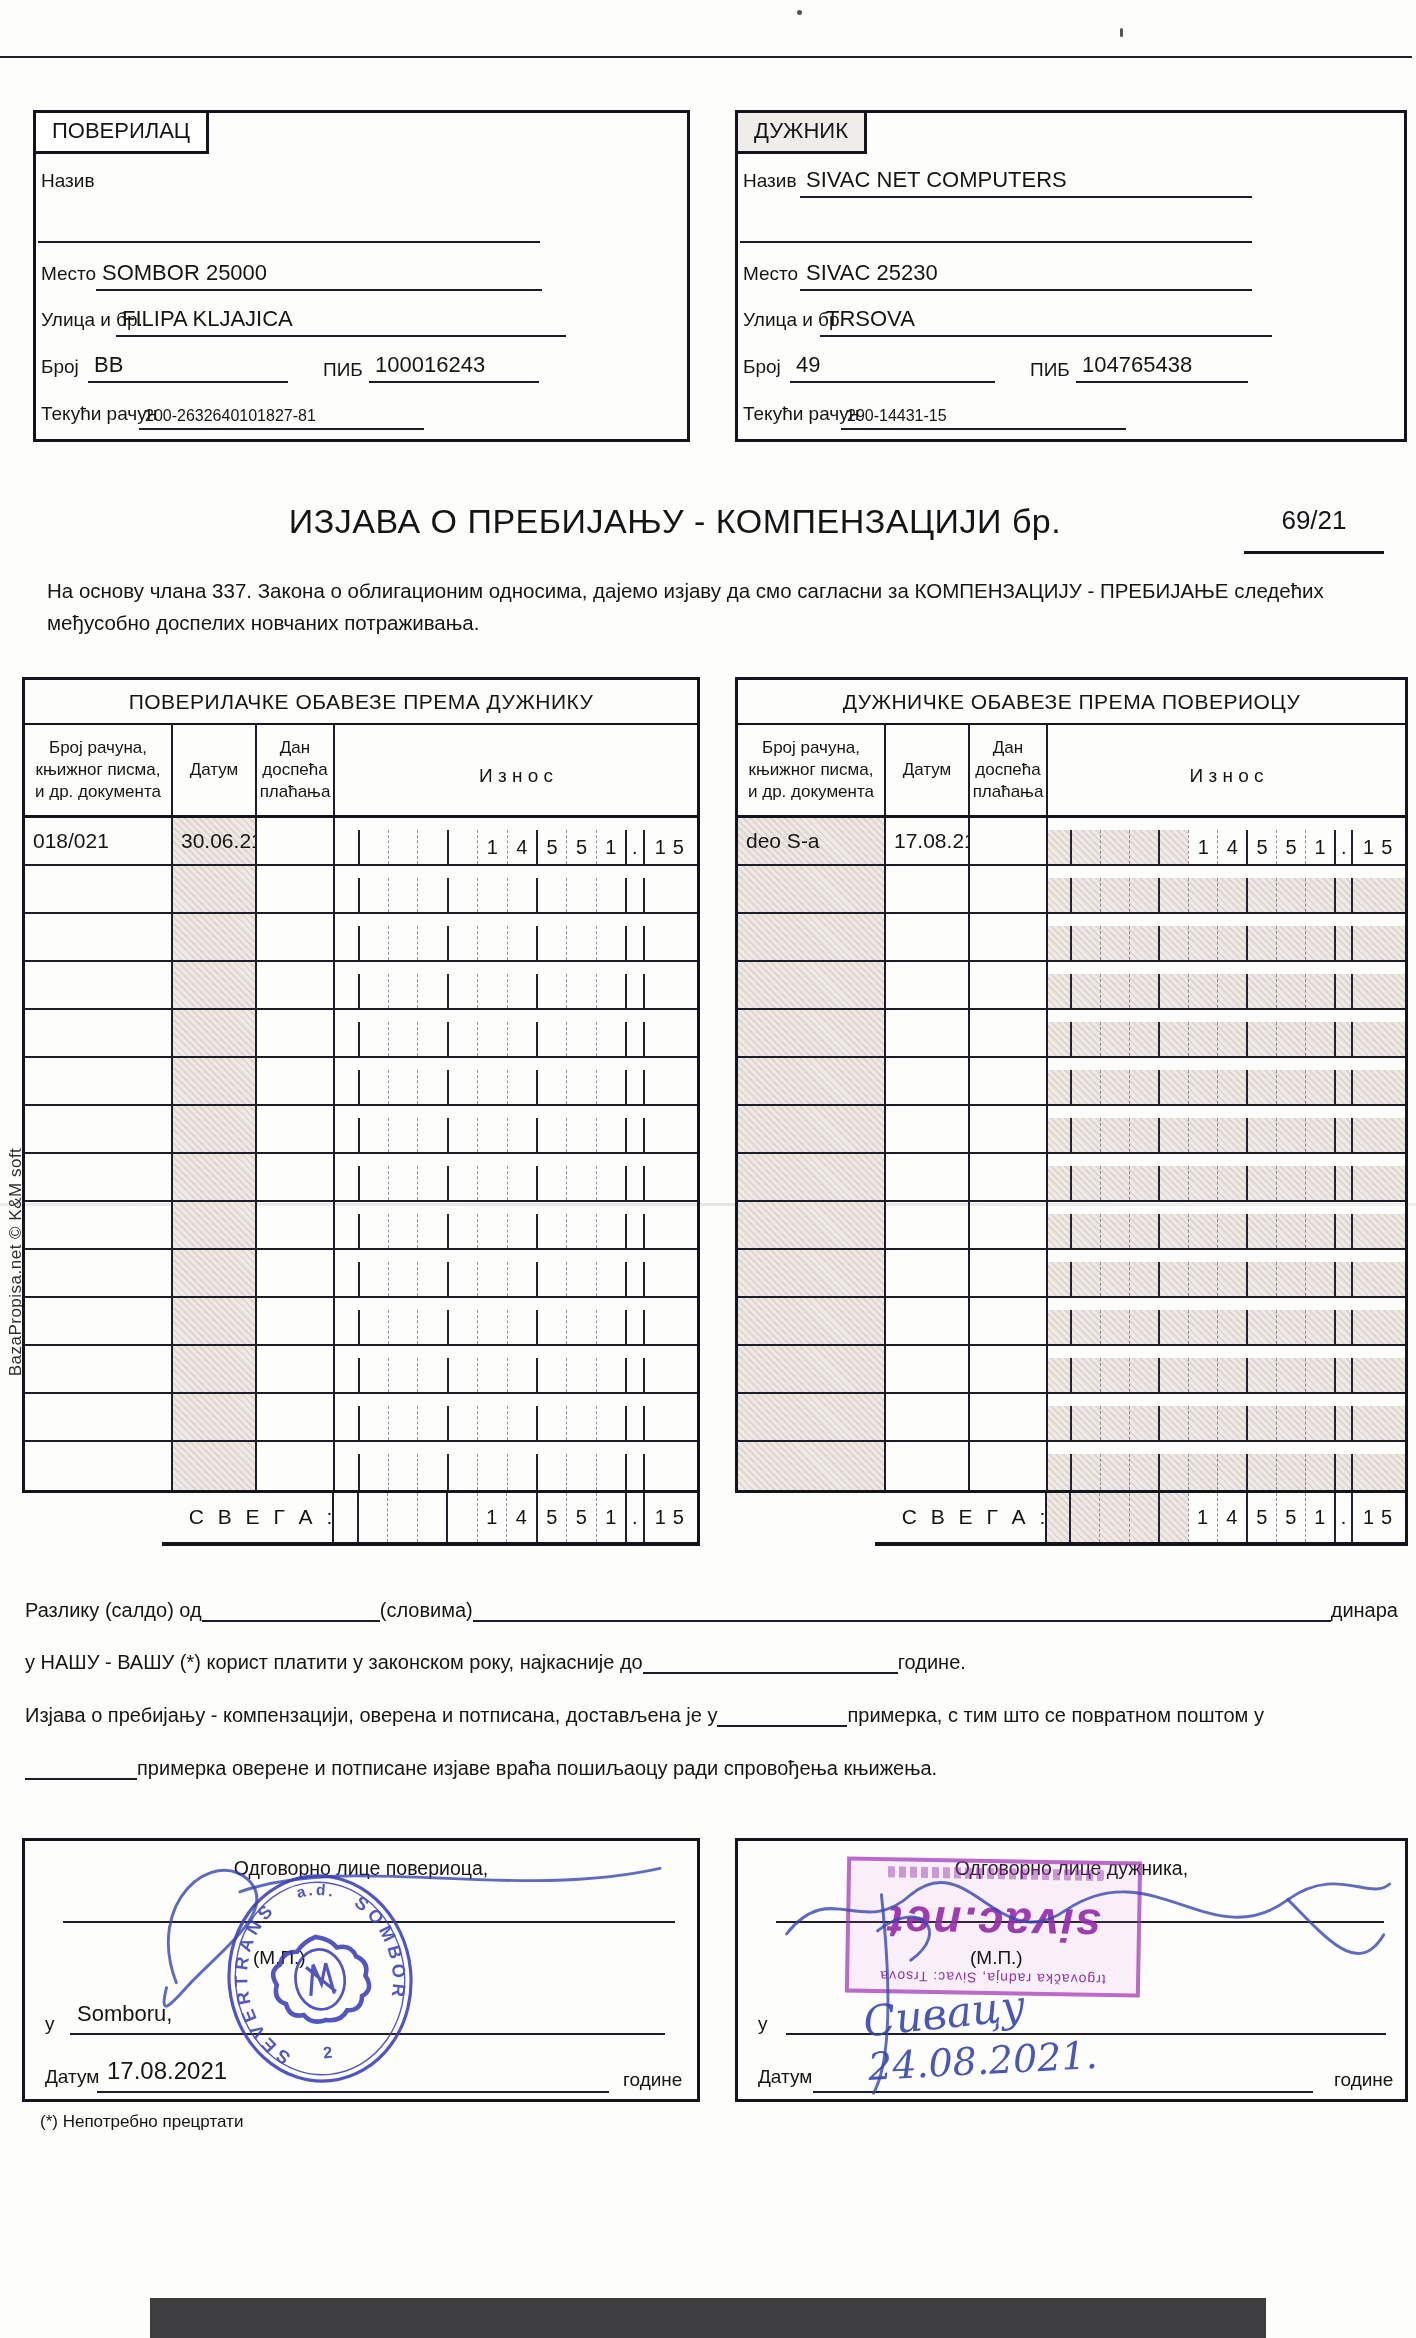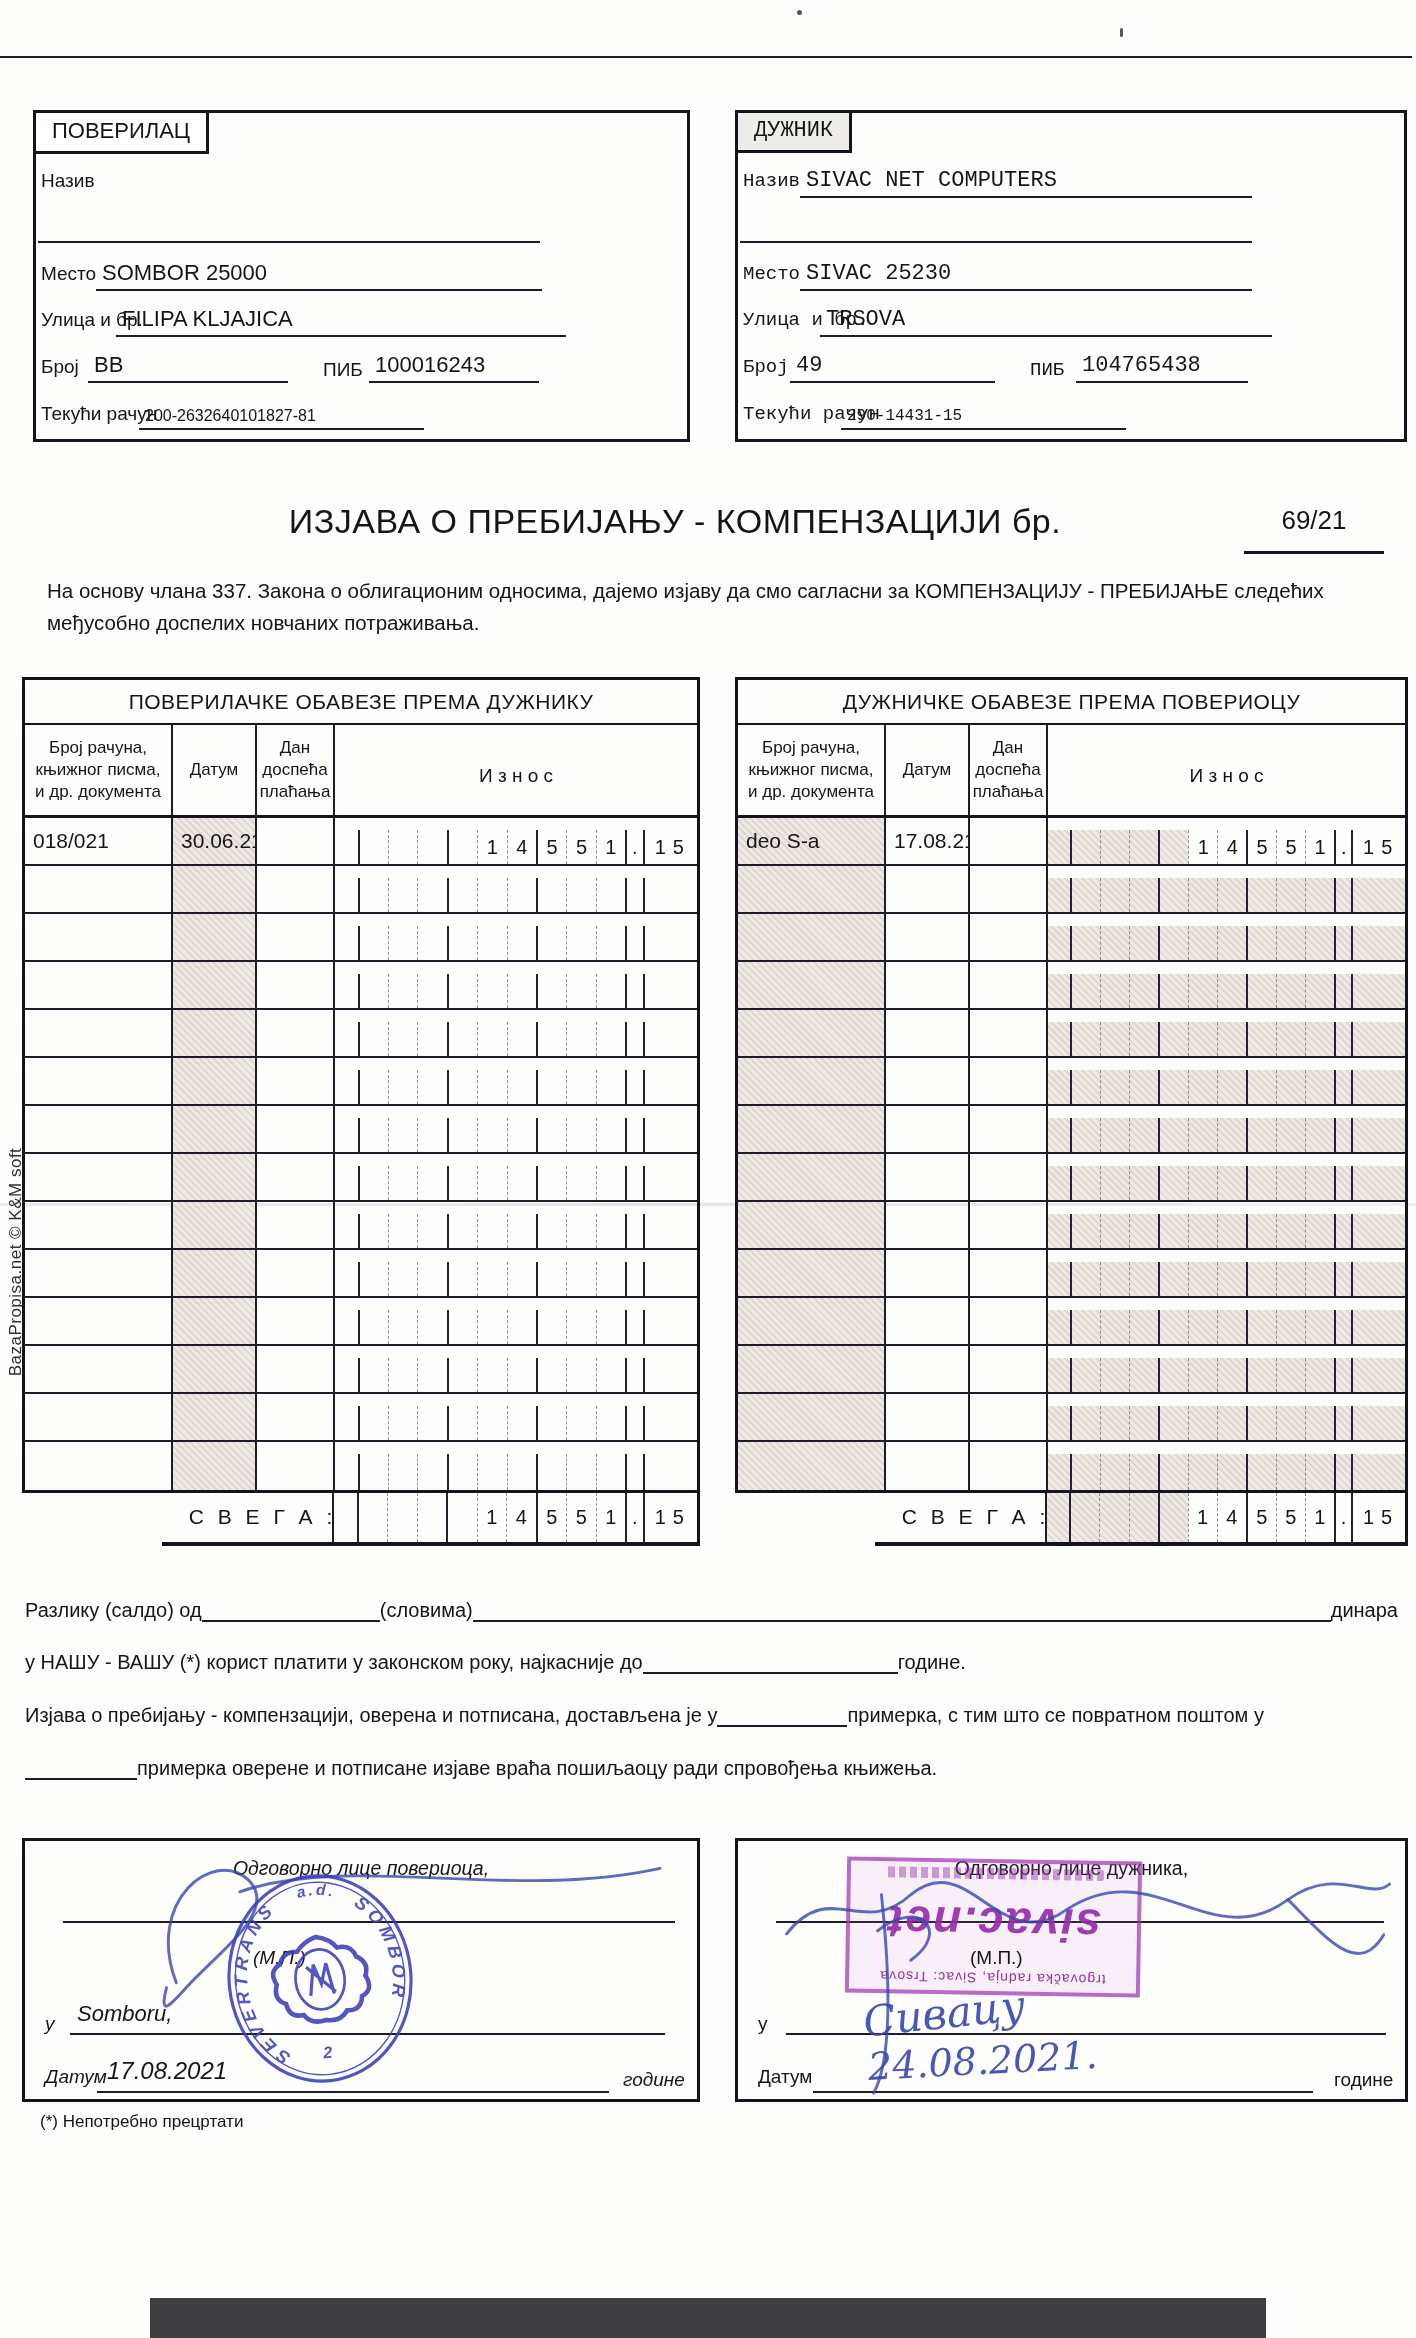--- a/index.html
+++ b/index.html
@@ -128,21 +128,21 @@
     <span class="flabel" style="left:287px; top:246px;">ПИБ</span>
     <span class="fline" style="left:333px; top:239px; width:170px;">
       <span class="fvalue">100016243</span>
       </span>
     <span class="flabel" style="left:5px; top:290px;">Текући рачун</span>
     <span class="fline" style="left:103px; top:286px; width:285px;">
       <span class="fvalue small">200-2632640101827-81</span>
       </span>
   </div>
 
-  <div class="infobox" style="left:735px; top:110px; width:672px; height:332px;font-family:Liberation Mono, monospace;">
+  <div class="infobox" style="left:735px; top:110px; width:672px; height:332px;">
     <div class="boxtab gray">ДУЖНИК</div>
     <span class="flabel" style="left:5px; top:57px;">Назив</span>
     <span class="fline" style="left:62px; top:54px; width:452px;">
       <span class="fvalue">SIVAC NET COMPUTERS</span>
       </span>
     <div class="hline" style="left:2px; top:128px; width:512px;"></div>
     <span class="flabel" style="left:5px; top:150px;">Место</span>
     <span class="fline" style="left:62px; top:147px; width:452px;">
       <span class="fvalue">SIVAC 25230</span>
       </span>
@@ -780,21 +780,21 @@
   <div class="stline" style="top:1703px;">
     <span>Изјава о пребијању - компензацији, оверена и потписана, достављена је у</span>
     <span class="bl" style="width:130px;"></span>
     <span>примерка, с тим што се повратном поштом у</span>
   </div>
   <div class="stline" style="top:1756px;">
     <span class="bl" style="width:112px;"></span>
     <span>примерка оверене и потписане изјаве враћа пошиљаоцу ради спровођења књижења.</span>
   </div>
 
-  <div class="sigbox" style="left:22px; top:1838px; width:678px;font-style:italic;">
+  <div class="sigbox" style="left:22px; top:1838px; width:678px;">
     <div class="sig-title">Одговорно лице повериоца,</div>
     <div class="sig-line" style="left:38px; top:80px; width:612px;"></div>
     <span class="mp" style="left:228px; top:106px;">(М.П.)</span>
     <span class="sig-small" style="left:20px; top:172px;">у</span>
     <span class="sig-val" style="left:52px; top:160px;">Somboru,</span>
     <div class="sig-line" style="left:45px; top:192px; width:595px;"></div>
     <span class="sig-small" style="left:20px; top:225px;">Датум</span>
     <span class="sig-val" style="left:82px; top:216px; font-size:24px;">17.08.2021</span>
     <div class="sig-line" style="left:72px; top:250px; width:512px;"></div>
     <span class="sig-small" style="left:598px; top:228px;">године</span>

